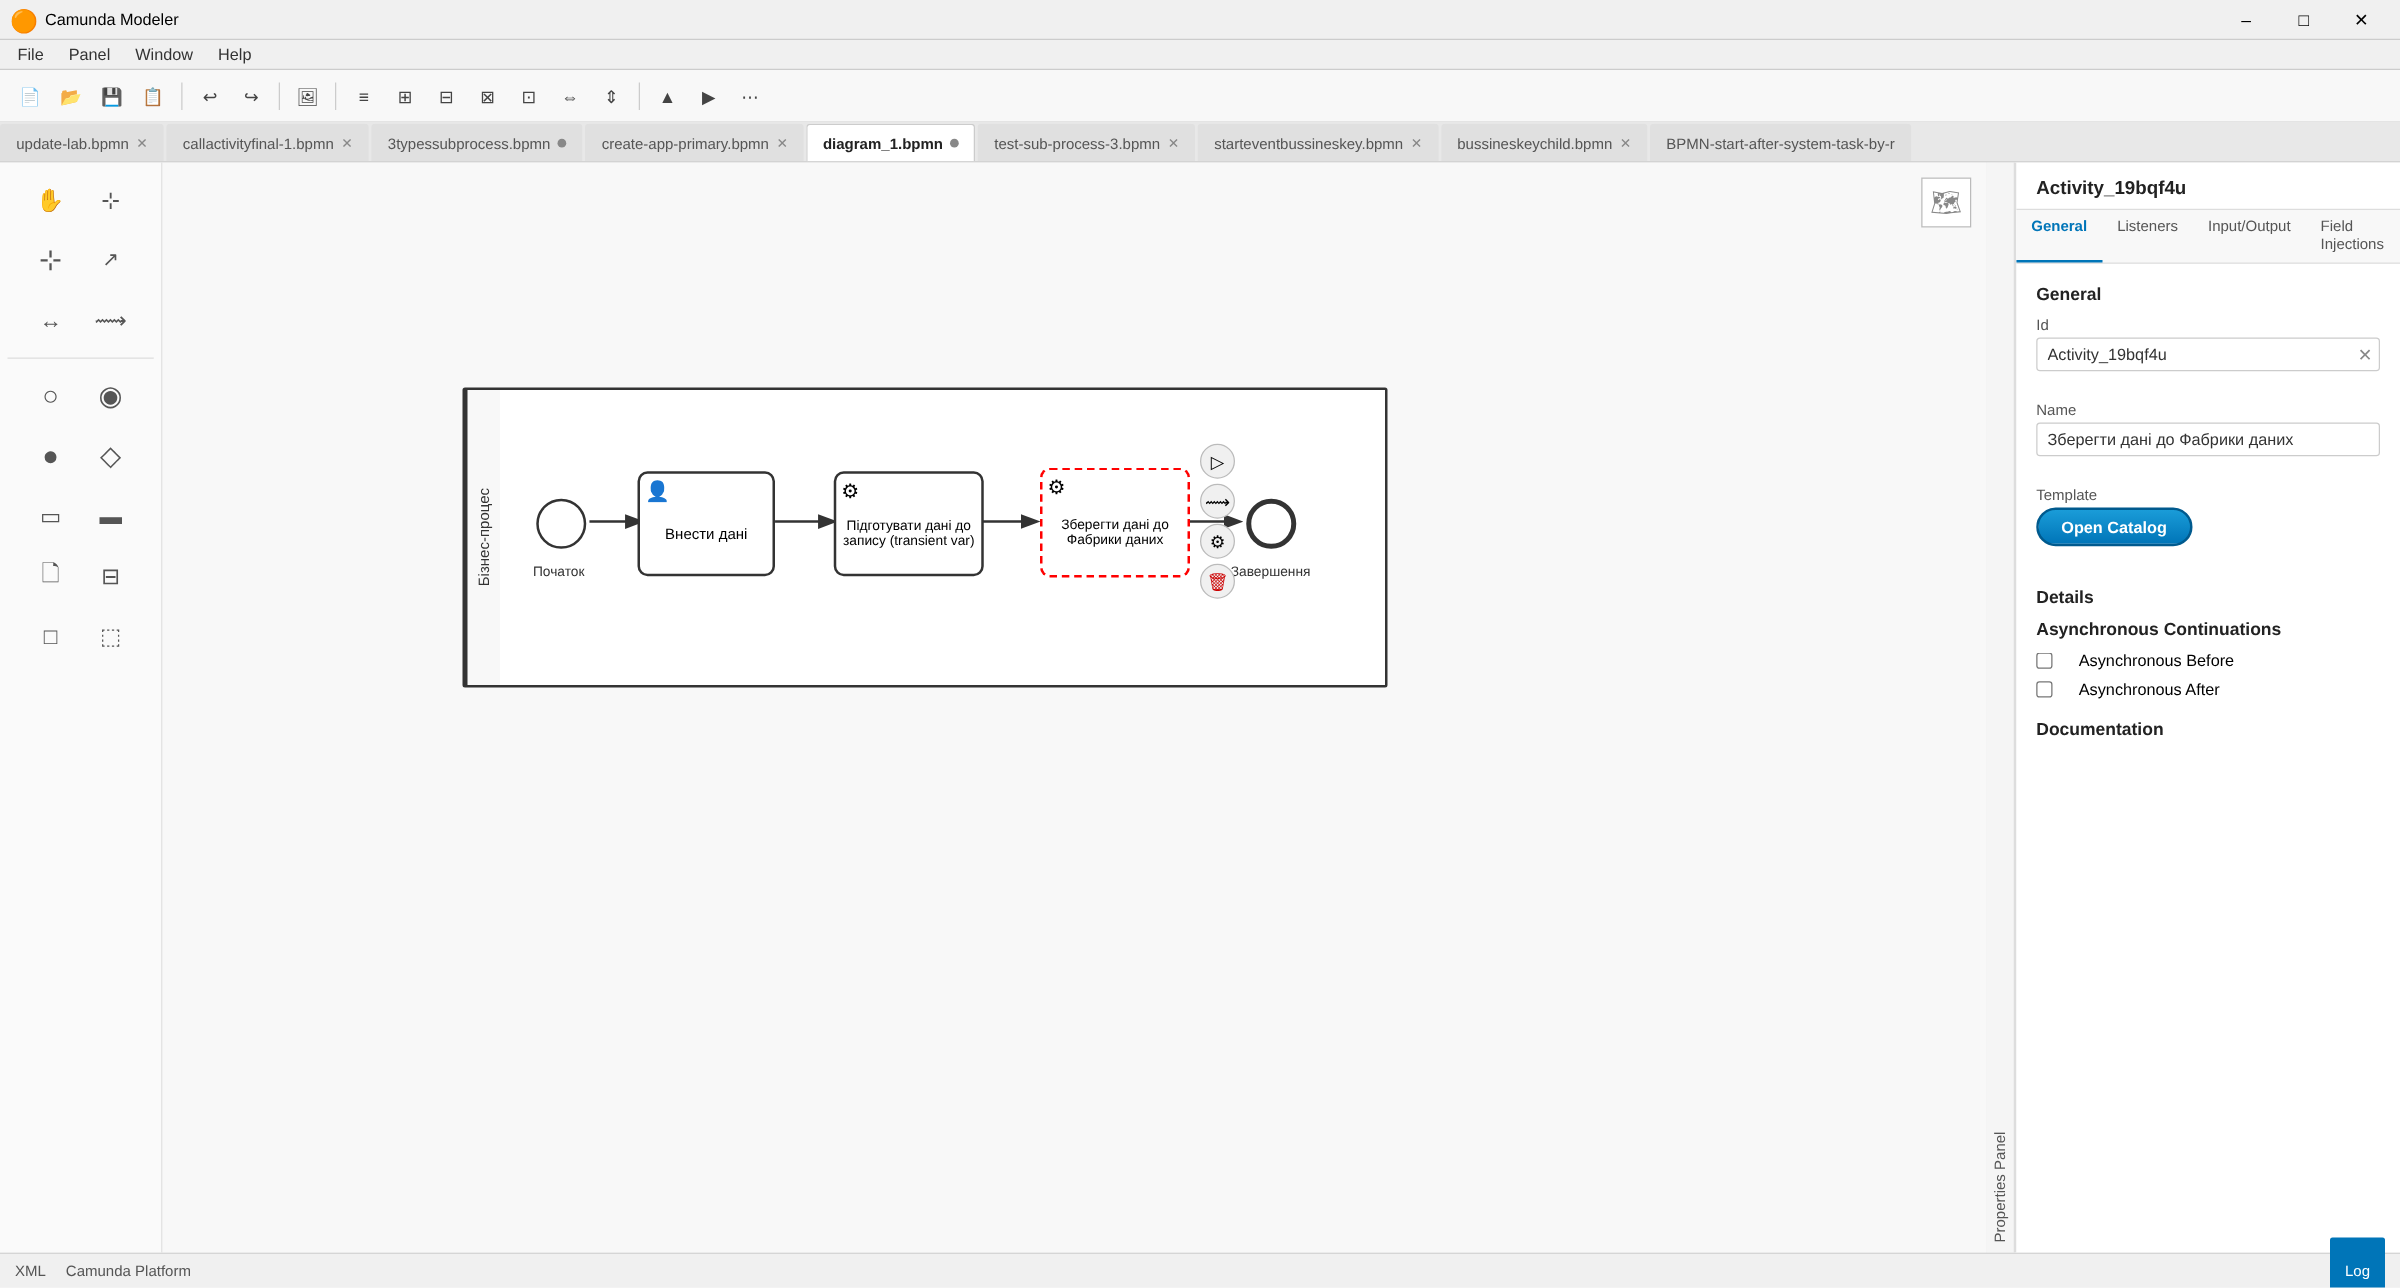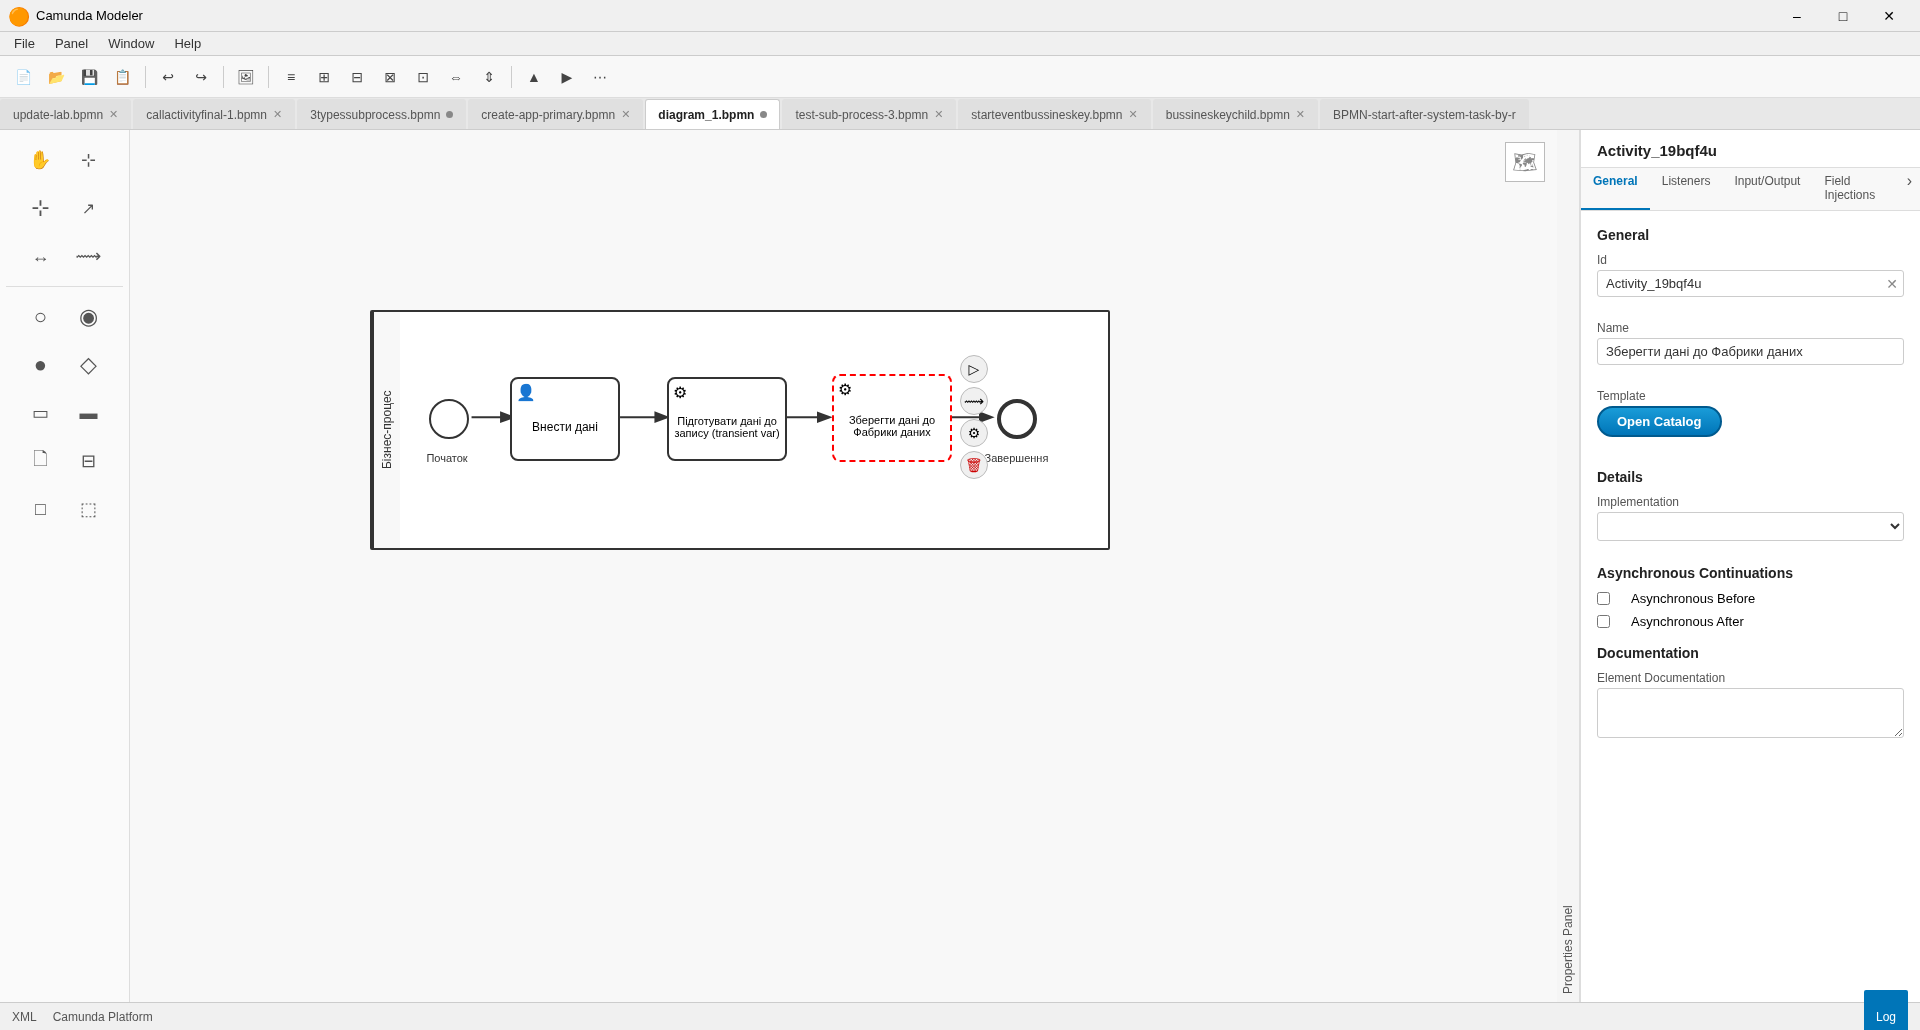--- a/index.html
+++ b/index.html
@@ -81,21 +81,21 @@
     
     .canvas-area {
       flex: 1; position: relative; background: #f8f8f8; overflow: hidden;
     }
     .canvas-content {
       position: relative; width: 100%; height: 100%;
     }
 
     
     .properties-panel {
-      width: 340px; background: #fff; border-left: 1px solid #ddd;
+      width: 308px; background: #fff; border-left: 1px solid #ddd;
       display: flex; flex-direction: column; overflow: hidden;
     }
     .properties-header {
       padding: 12px 16px 8px; border-bottom: 1px solid #ddd;
       font-size: 15px; font-weight: bold; color: #222;
     }
     .properties-tabs {
       display: flex; border-bottom: 1px solid #ddd; background: #f8f8f8;
     }
     .prop-tab {
@@ -431,48 +431,34 @@
           <input class="prop-input" type="text" value="Зберегти дані до Фабрики даних" style="">
         </div>
 
         <div class="prop-field">
           <div class="prop-label">Template</div>
           <button class="open-catalog-btn">Open Catalog</button>
         </div>
 
         <div class="prop-section-title" style="margin-top:32px;">Details</div>
 
-        <div class="prop-field">
-          <div class="prop-label">Implementation</div>
-          <select class="prop-select">
-            <option value=""></option>
-            <option>Delegate Expression</option>
-            <option>Expression</option>
-            <option>External</option>
-            <option>Java Class</option>
-          </select>
-        </div>
 
         <div class="prop-section-title" style="">Asynchronous Continuations</div>
 
         <div class="prop-checkbox-row">
           <input type="checkbox" style="">
           <span>Asynchronous Before</span>
         </div>
         <div class="prop-checkbox-row">
           <input type="checkbox" style="">
           <span>Asynchronous After</span>
         </div>
 
         <div class="prop-section-title" style="margin-top:16px;">Documentation</div>
 
-        <div class="prop-field">
-          <div class="prop-label">Element Documentation</div>
-          <textarea class="prop-textarea" style=""></textarea>
-        </div>
 
       </div>
     </div>
   </div>
 
 </div>
 
 <div class="statusbar">
   <span style="cursor:pointer;">XML</span>
   <span>Camunda Platform</span>

